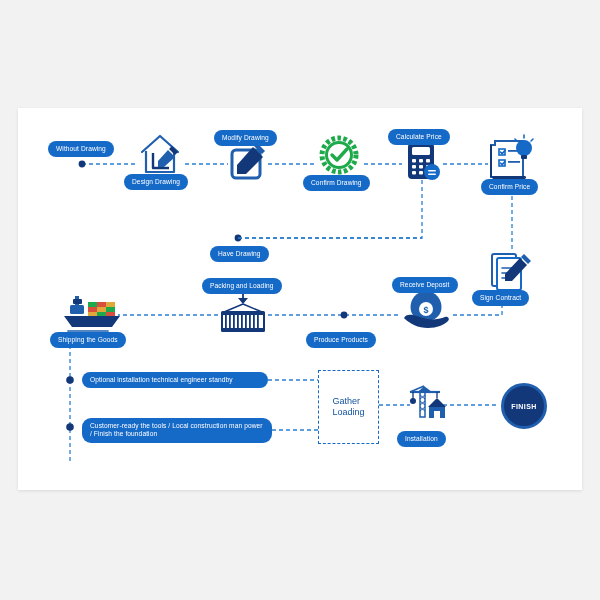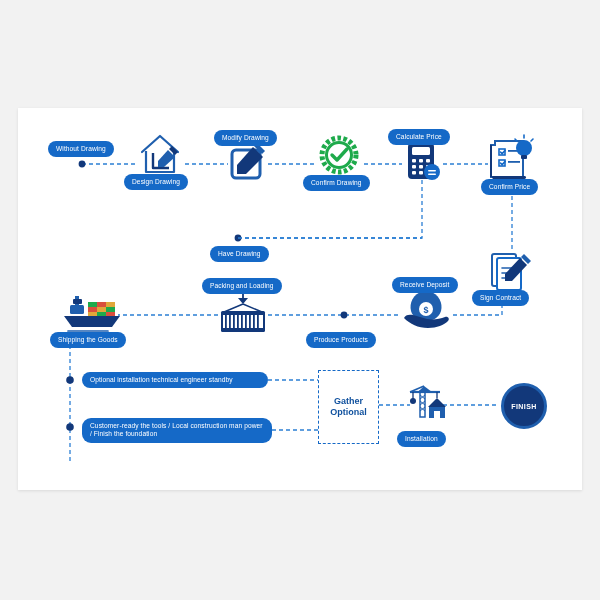--- a/index.html
+++ b/index.html
@@ -32,21 +32,21 @@
   }
   .pill.wide{white-space:normal;border-radius:9px;text-align:left;}
   .gather{
     position:absolute;
     border:1.4px dashed #1569c7;
     box-sizing:border-box;
     background:#ffffff;
     display:flex;align-items:center;justify-content:center;
   }
   .gather span{
-    color:#10519e;font-weight:bold;font-size:9px;line-height:1.25;text-align:center;
+    color:#10519e;font-weight:normal;font-size:9px;line-height:1.25;text-align:left;
   }
   .finish{
     position:absolute;
     border-radius:50%;
     background:#12387a;
     border:3px solid #1f5fae;
     display:flex;align-items:center;justify-content:center;
     box-sizing:border-box;
   }
   .finish span{color:#fff;font-size:7px;font-weight:bold;letter-spacing:.4px;}
@@ -246,21 +246,21 @@
   <div class="pill" style="left:306px;top:332px;">Produce Products</div>
   <div class="pill" style="left:202px;top:278px;">Packing and Loading</div>
   <div class="pill" style="left:50px;top:332px;">Shipping the Goods</div>
 
   <div class="pill wide" style="left:82px;top:372px;width:186px;">Optional installation technical engineer standby</div>
   <div class="pill wide" style="left:82px;top:418px;width:190px;">Customer-ready the tools / Local construction man power / Finish the foundation</div>
 
   <div class="gather" style="left:318px;top:370px;width:61px;height:74px;">
     <span>
       <span>Gather</span><br>
-      <span>Optional</span>
+      <span>Loading</span>
     </span>
   </div>
 
   <div class="pill" style="left:397px;top:431px;">Installation</div>
 
   <div class="finish" style="left:501px;top:383px;width:46px;height:46px;">
     <span>FINISH</span>
   </div>
 </div>
 

